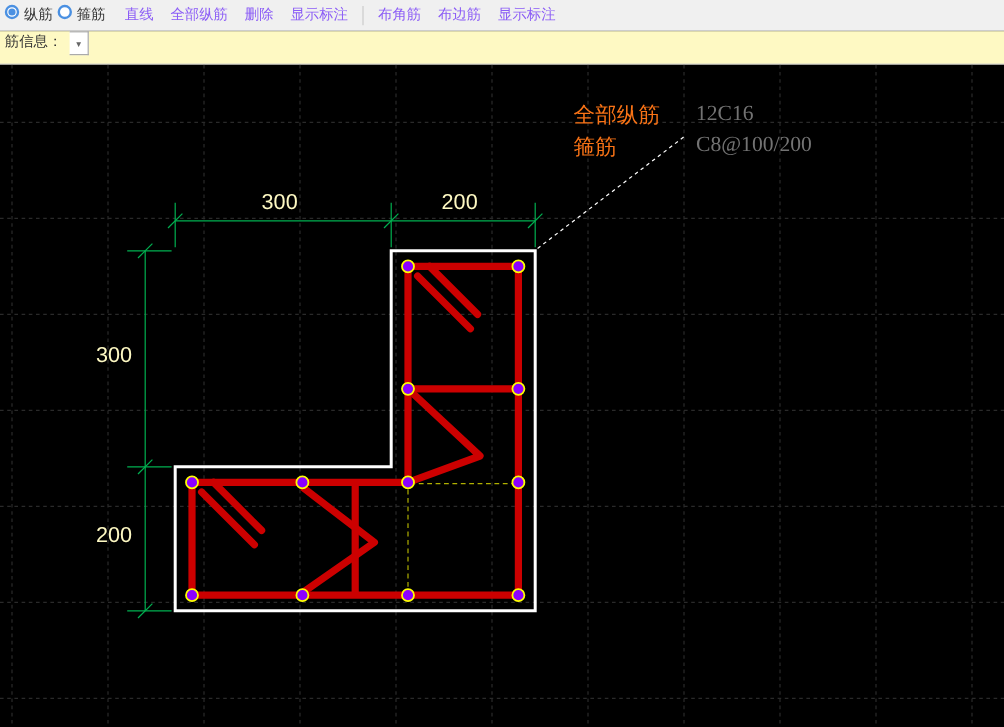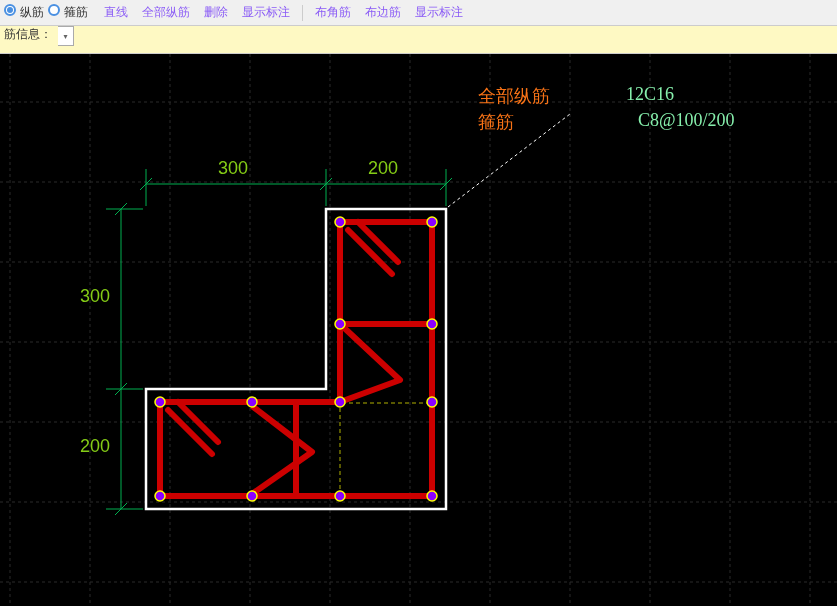--- a/index.html
+++ b/index.html
@@ -16,22 +16,22 @@
     .info-bar { background: #fef9c3; height: 28px; display: flex; padding: 0 4px; gap: 6px; border-bottom: 1px solid #ccc; }
     .info-label { font-size: 12px; color: #333; }
     .info-input { width: 120px; height: 20px; border: 1px solid #aaa; background: #fff; font-size: 12px; padding: 0 4px; }
     .dropdown-btn { width: 16px; height: 20px; border: 1px solid #aaa; background: #fff; border-left: none; font-size: 8px; color: #666; cursor: pointer; }
     
     .canvas { position: relative; width: 837px; height: 552px; background: #000; }
     .canvas svg { position: absolute; top: 0; left: 0; }
     
     .annot { position: absolute; font-size: 18px; font-family: SimSun, serif; white-space: nowrap; }
     .annot-white { color: #f97316; }
-    .annot-green { color: #86efac; margin-left: 46px; }
-    .dim-text { position: absolute; color: #84cc16; font-size: 18px; }
+    .annot-green { color: #737373; }
+    .dim-text { position: absolute; color: #fef9c3; font-size: 18px; }
   </style>
 </head>
 <body>
 
 <div class="toolbar">
   <div class="radio-group">
     <span class="radio checked"></span>
     <span class="radio-label">纵筋</span>
     <span class="radio"></span>
     <span class="radio-label">箍筋</span>
@@ -158,14 +158,14 @@
   </svg>
 
   <span class="dim-text" style="left:218px;top:104px">300</span>
   <span class="dim-text" style="left:368px;top:104px">200</span>
   <span class="dim-text" style="left:80px;top:232px">300</span>
   <span class="dim-text" style="left:80px;top:382px">200</span>
 
   <span class="annot annot-white" style="left:478px;top:30px">全部纵筋</span>
   <span class="annot annot-green" style="left:580px;top:30px">12C16</span>
   <span class="annot annot-white" style="left:478px;top:56px">箍筋</span>
-  <span class="annot annot-green" style="left:592px;top:56px">C8@100/200</span>
+  <span class="annot annot-green" style="left:580px;top:56px">C8@100/200</span>
 </div>
 
 </body></html>

